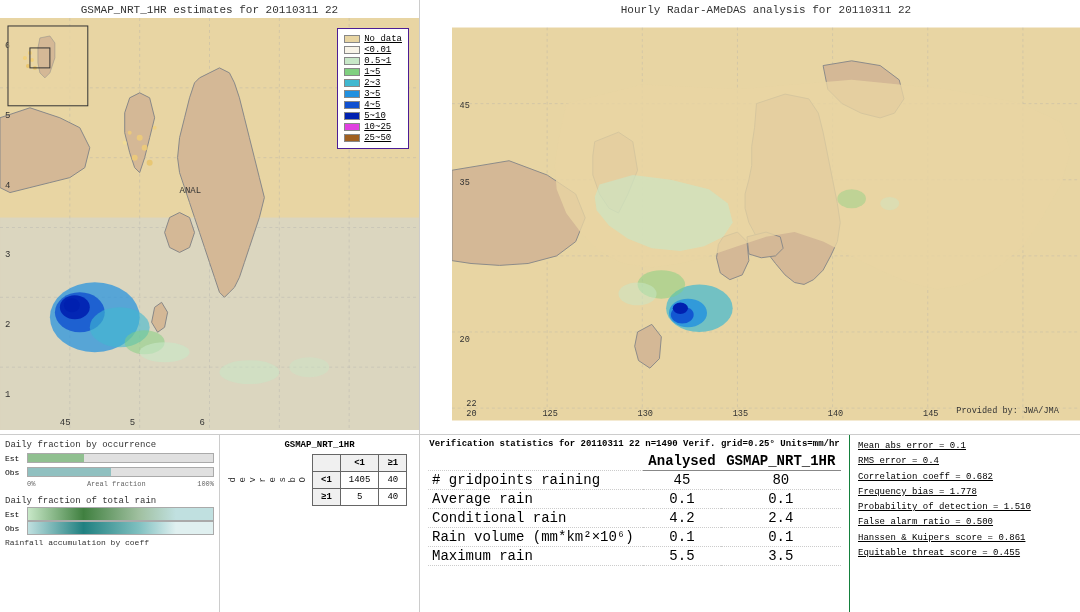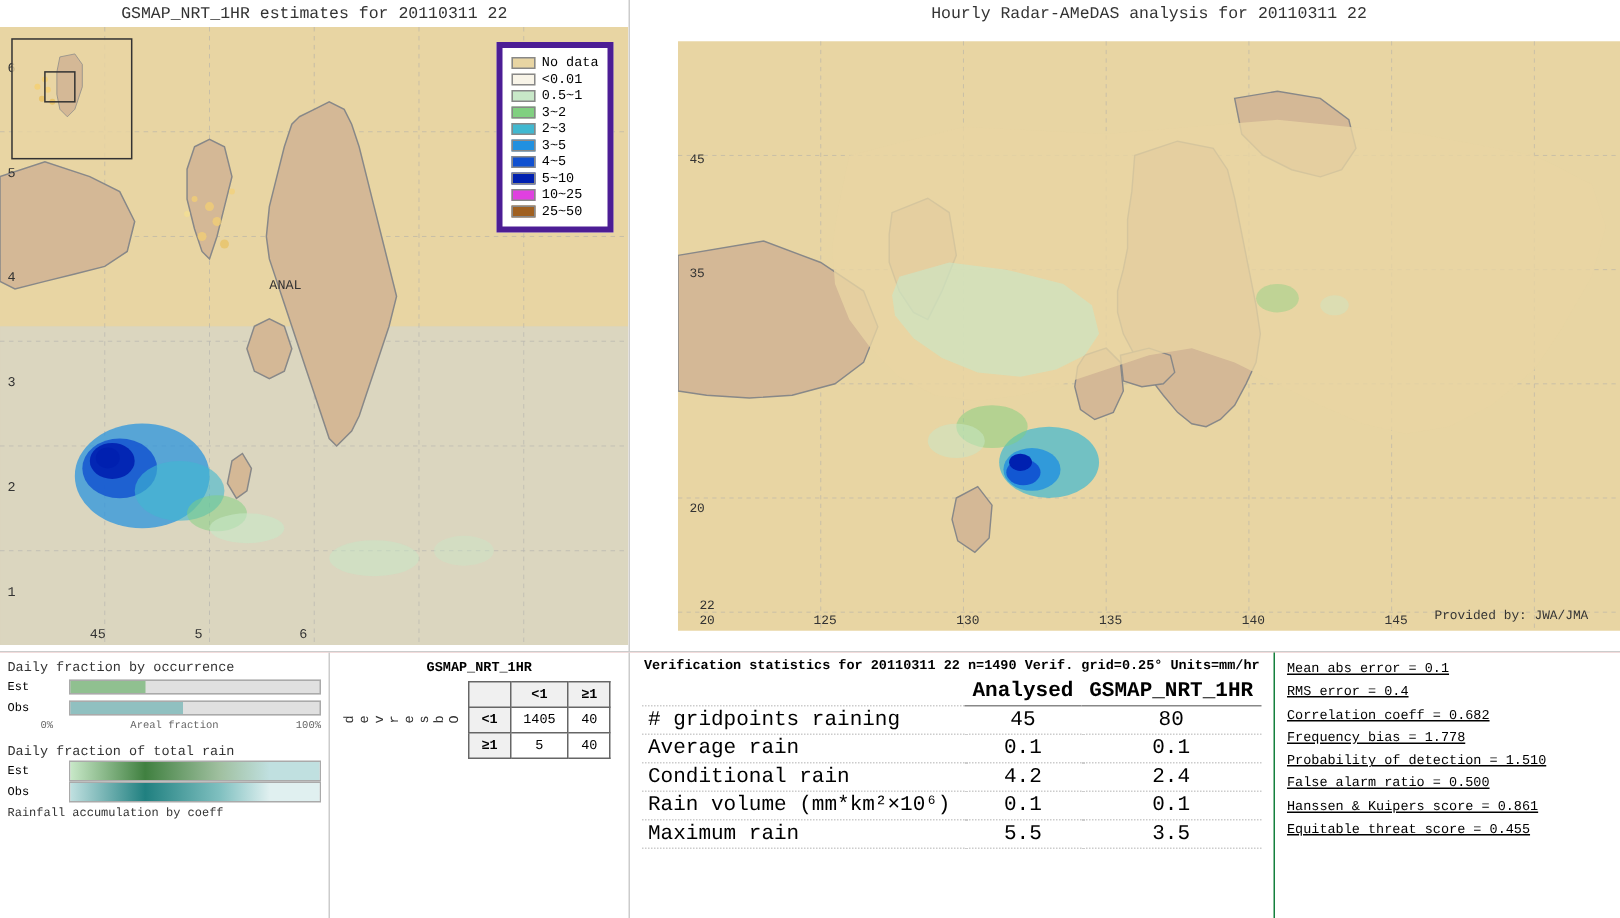--- a/index.html
+++ b/index.html
@@ -46,23 +46,24 @@
       width: 100%;
       height: calc(100% - 22px);
       overflow: hidden;
     }
     
     .legend {
       position: absolute;
       top: 10px;
       right: 10px;
       background: white;
-      border: 4px solid #4c1d95;
+      border: 1px solid #4c1d95;
       padding: 4px 6px;
       font-size: 9px;
+      text-decoration: underline;
     }
     .legend-item {
       display: flex;
       align-items: center;
       margin: 1px 0;
     }
     .legend-color {
       width: 16px;
       height: 8px;
       margin-right: 4px;
@@ -86,21 +87,21 @@
       color: #333;
       margin-bottom: 2px;
     }
     .bar-container {
       display: flex;
       align-items: center;
       margin: 2px 0;
       height: 12px;
     }
     .bar-name {
-      width: 41px;
+      width: 22px;
       font-size: 8px;
     }
     .bar-track {
       flex: 1;
       height: 10px;
       background: #e0e0e0;
       border: 1px solid #aaa;
       position: relative;
     }
     .bar-fill-est {
@@ -294,21 +295,21 @@
           <div class="legend-item">
               <div class="legend-color" style="background:#f8f4e8;"></div>
               <span>&lt;0.01</span>
             </div>
           <div class="legend-item">
               <div class="legend-color" style="background:#c8e8c8;"></div>
               <span>0.5~1</span>
             </div>
           <div class="legend-item">
               <div class="legend-color" style="background:#80d080;"></div>
-              <span>3~2</span>
+              <span>1~5</span>
             </div>
           <div class="legend-item">
               <div class="legend-color" style="background:#40b8d0;"></div>
               <span>2~3</span>
             </div>
           <div class="legend-item">
               <div class="legend-color" style="background:#2090e0;"></div>
               <span>3~5</span>
             </div>
           <div class="legend-item">

